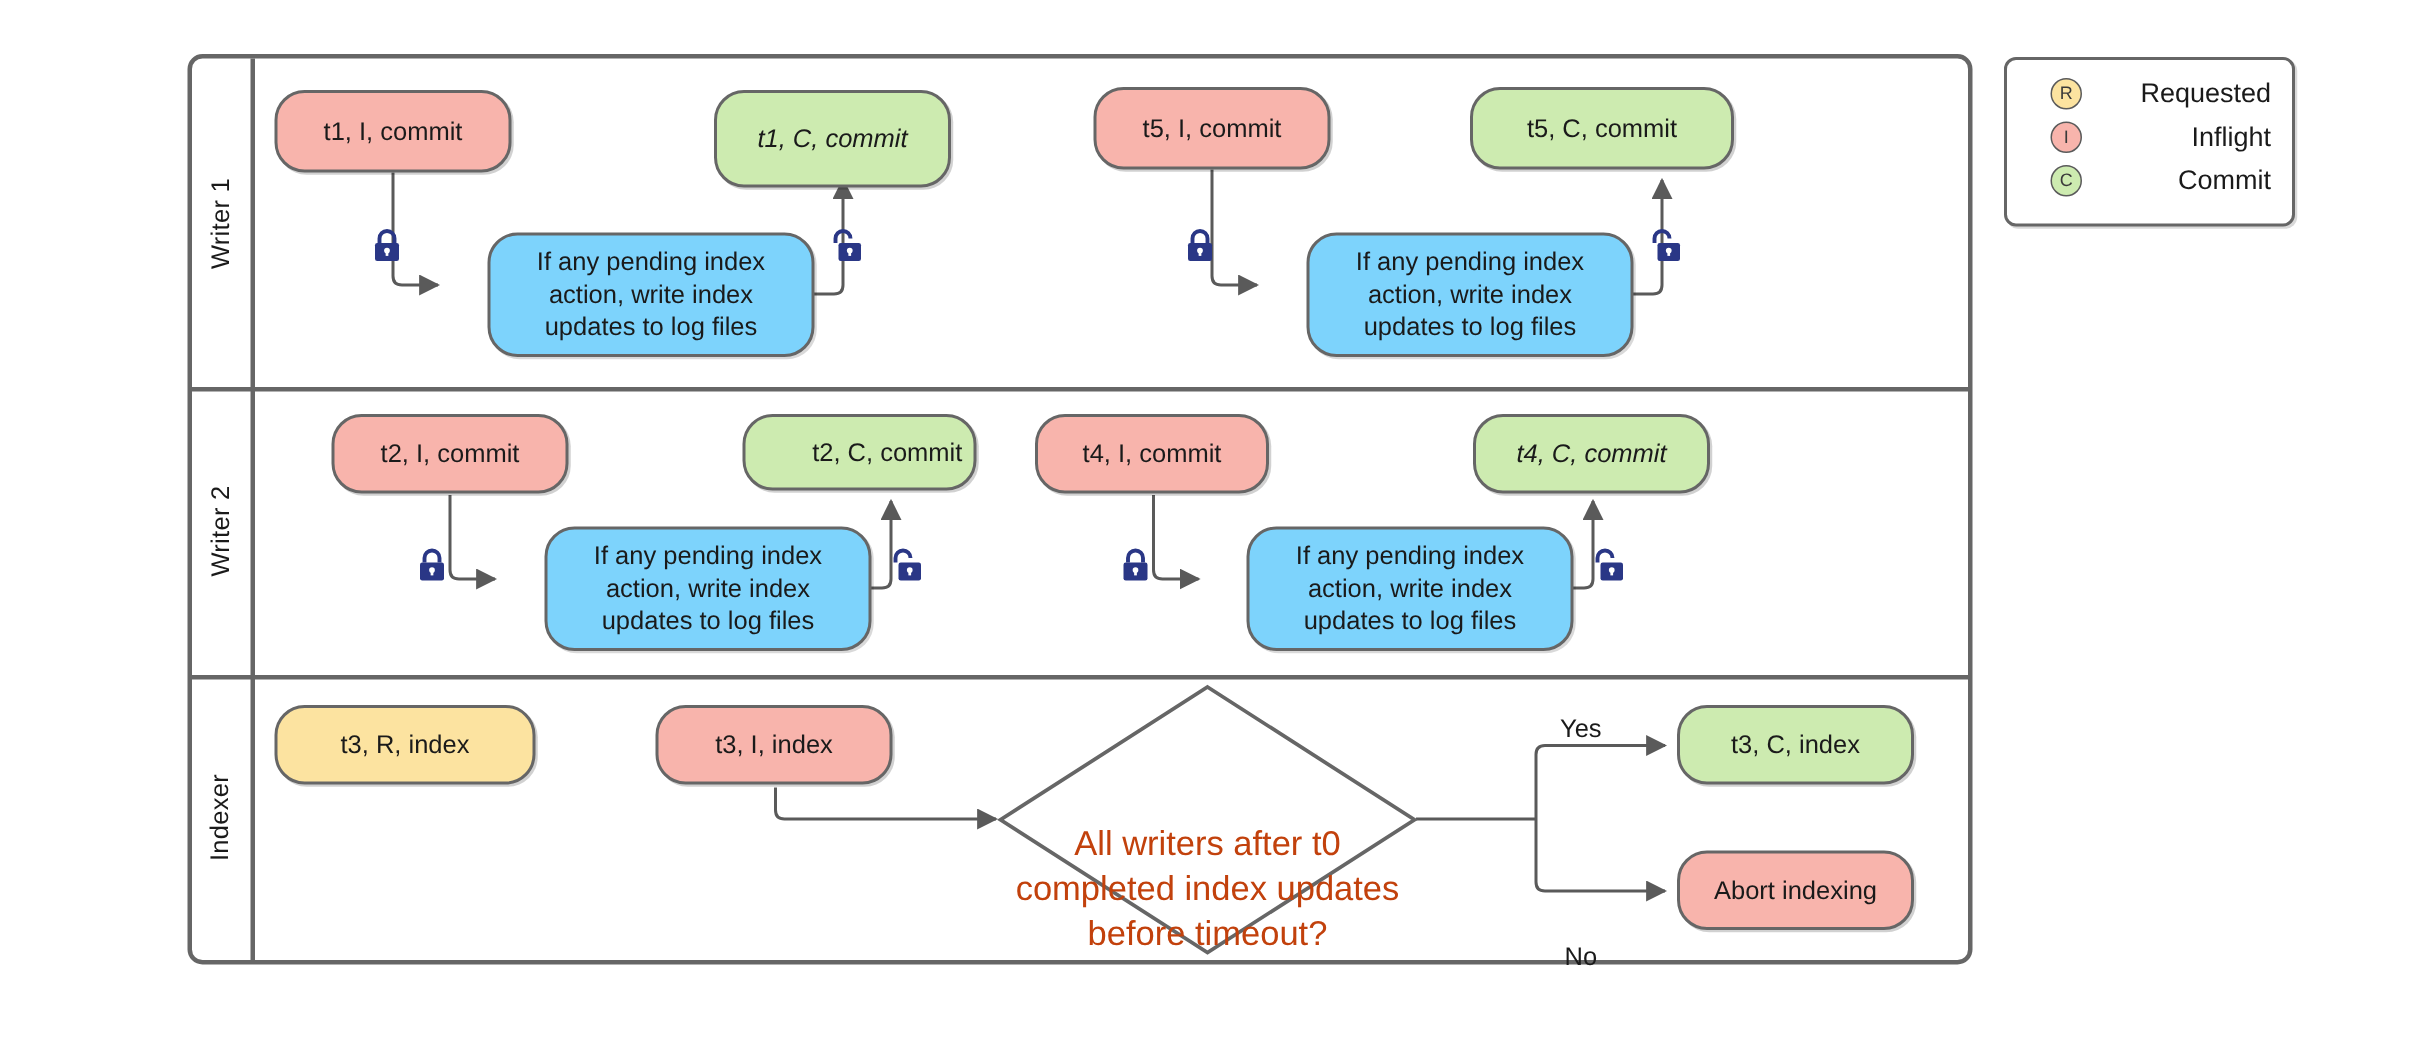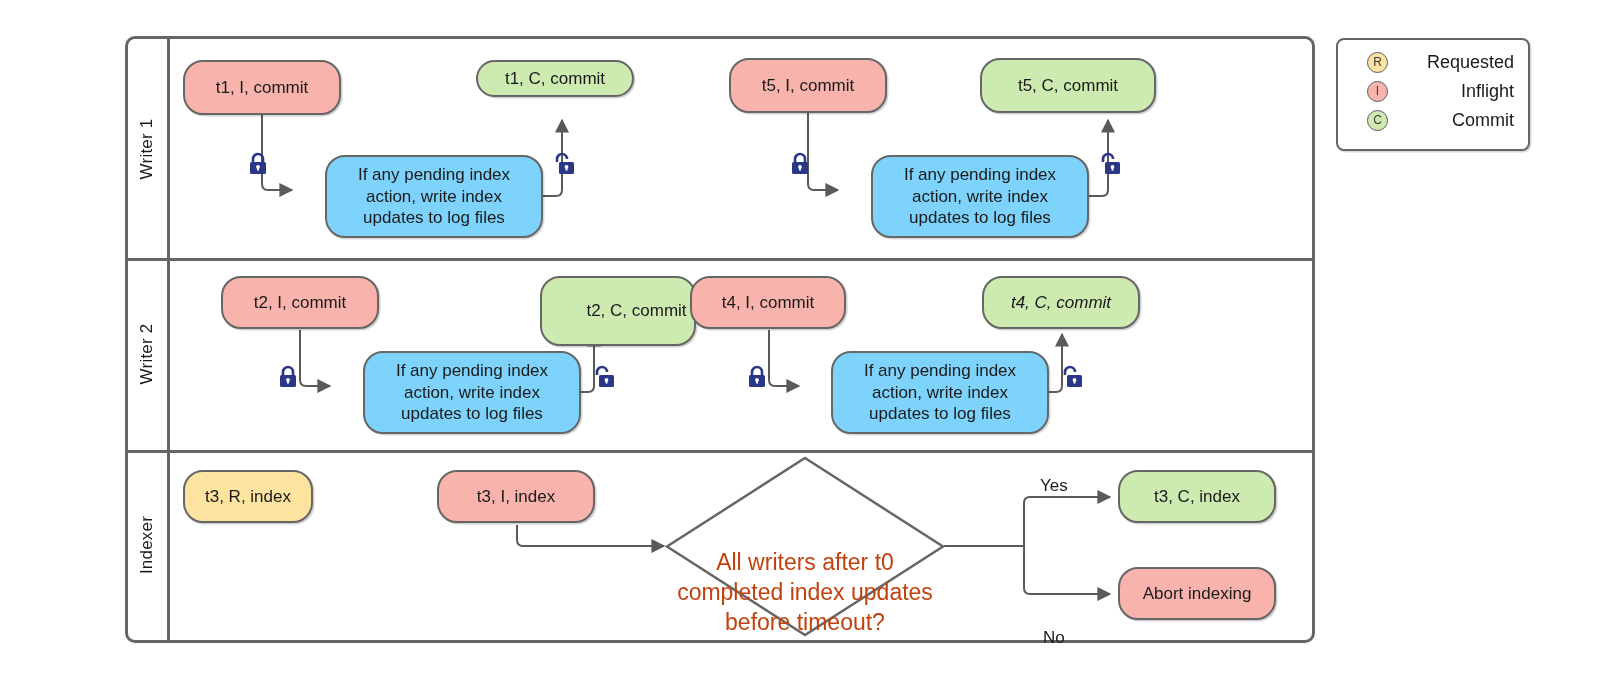--- a/index.html
+++ b/index.html
@@ -205,21 +205,21 @@
   </svg>
 
   <div class="node n-red" style="left:183px;top:60px;width:158px;height:55px;">t1, I, commit</div>
 
   <div class="node n-white" style="left:300px;top:155px;width:218px;height:83px;flex-direction:column;">
     <div>If any pending index</div>
     <div>action, write index</div>
     <div>updates to log files</div>
   </div>
 
-  <div class="node n-green" style="left:476px;top:60px;width:158px;height:37px;">t1, C, commit</div>
+  <div class="node n-green" style="left:476px;top:60px;width:158px;height:65px;font-style:italic;">t1, C, commit</div>
 
   <div class="node n-red" style="left:729px;top:58px;width:158px;height:55px;">t5, I, commit</div>
 
   <div class="node n-white" style="left:846px;top:155px;width:218px;height:83px;flex-direction:column;">
     <div>If any pending index</div>
     <div>action, write index</div>
     <div>updates to log files</div>
   </div>
 
   <div class="node n-green" style="left:980px;top:58px;width:176px;height:55px;">t5, C, commit</div>
@@ -258,21 +258,21 @@
   </div>
 
   <div class="node n-red" style="left:221px;top:276px;width:158px;height:53px;">t2, I, commit</div>
 
   <div class="node n-white" style="left:338px;top:351px;width:218px;height:83px;flex-direction:column;">
     <div>If any pending index</div>
     <div>action, write index</div>
     <div>updates to log files</div>
   </div>
 
-  <div class="node n-green" style="left:540px;top:276px;width:156px;height:70px;padding-left:43px;">t2, C, commit</div>
+  <div class="node n-green" style="left:495px;top:276px;width:156px;height:51px;padding-left:43px;">t2, C, commit</div>
 
   <div class="node n-red" style="left:690px;top:276px;width:156px;height:53px;">t4, I, commit</div>
 
   <div class="node n-white" style="left:806px;top:351px;width:218px;height:83px;flex-direction:column;">
     <div>If any pending index</div>
     <div>action, write index</div>
     <div>updates to log files</div>
   </div>
 
   <div class="node n-green" style="left:982px;top:276px;width:158px;height:53px;font-style:italic;">t4, C, commit</div>
@@ -303,21 +303,21 @@
   </div>
   <div class="lock" style="left:1061px;top:365px;">
     <svg width="22" height="24" viewBox="0 0 22 24">
       <path d="M4 10 V7 a5 5 0 0 1 10 0" fill="none" stroke="#2A3786" stroke-width="2.6"></path>
       <rect x="6" y="10" width="15" height="12" rx="1.5" fill="#2A3786"></rect>
       <circle cx="13.5" cy="15" r="1.9" fill="#ffffff"></circle>
       <rect x="12.6" y="15" width="1.8" height="3.6" fill="#ffffff"></rect>
     </svg>
   </div>
 
-  <div class="node n-yellow" style="left:183px;top:470px;width:130px;height:53px;">t3, R, index</div>
+  <div class="node n-yellow" style="left:183px;top:470px;width:174px;height:53px;">t3, R, index</div>
 
   <div class="node n-red" style="left:437px;top:470px;width:158px;height:53px;">t3, I, index</div>
 
   <div class="diamond-wrap" style="left:664px;top:455px;width:282px;height:183px;">
     <svg width="282" height="183" viewBox="0 0 282 183">
       <polygon points="141,3 279,91.5 141,180 3,91.5" fill="#ffffff" stroke="#666666" stroke-width="2.5"></polygon>
     </svg>
     <div class="diamond-label">
       <div>
         <div>All writers after t0</div>

